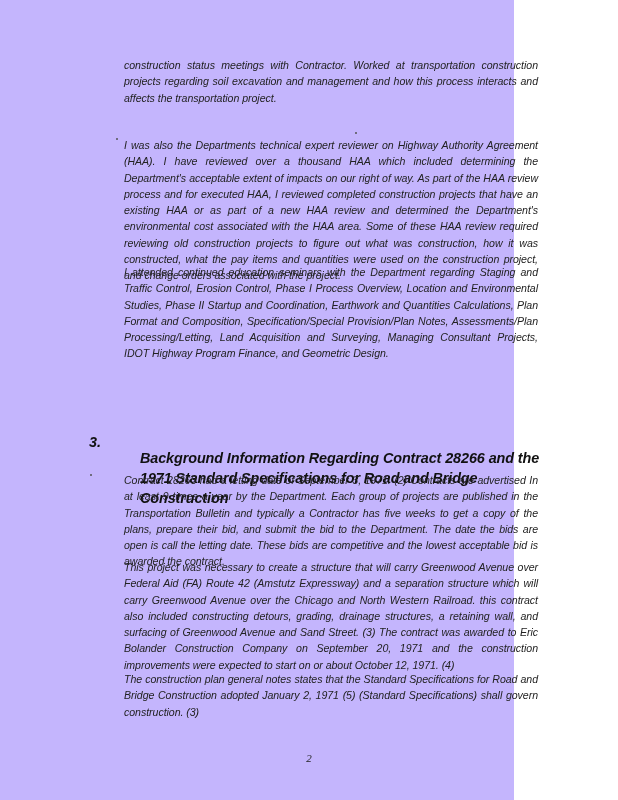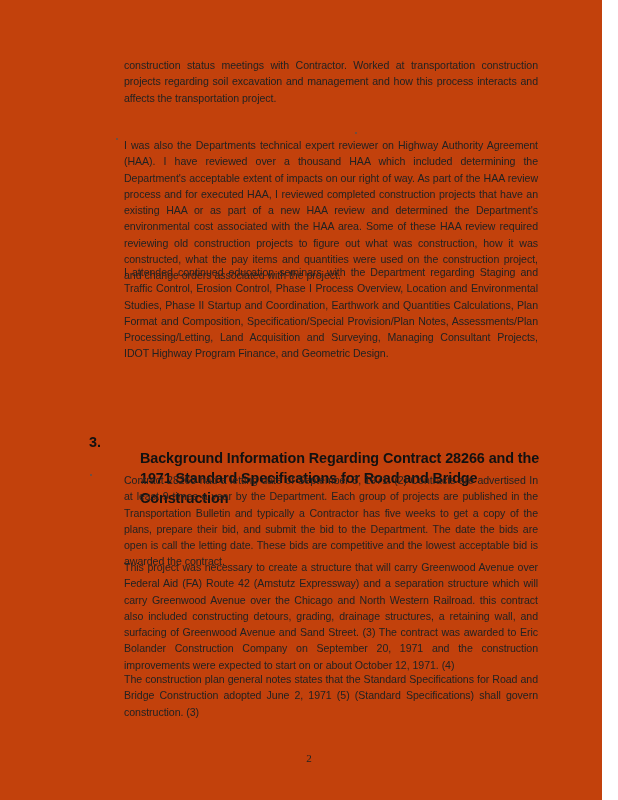--- a/index.html
+++ b/index.html
@@ -11,23 +11,24 @@
       width: 618px;
       height: 800px;
       position: relative;
       overflow: hidden;
       font-family: "Liberation Sans", sans-serif;
       color: #1a1a1a;
     }
     .page {
       position: absolute;
       left: 0; top: 0;
-      width: 602px;
+      width: 514px;
       height: 800px;
-      background: #c2410c;
+      background: #c4b5fd;
+      font-style: italic;
     }
     .para {
       position: absolute;
       left: 124px;
       width: 414px;
       font-size: 10.6px;
       line-height: 16.3px;
       text-align: justify;
       margin: 0;
       color: #222;
@@ -82,20 +83,20 @@
   <p class="para" style="top:264px;">I attended continued education seminars with the Department regarding Staging and Traffic Control, Erosion Control, Phase I Process Overview, Location and Environmental Studies, Phase II Startup and Coordination, Earthwork and Quantities Calculations, Plan Format and Composition, Specification/Special Provision/Plan Notes, Assessments/Plan Processing/Letting, Land Acquisition and Surveying, Managing Consultant Projects, IDOT Highway Program Finance, and Geometric Design.</p>
 
 
   <div class="section-num" style="top:434px;">3.</div>
   <h2 class="section-title" style="top:432px;">Background Information Regarding Contract 28266 and the 1971 Standard Specifications for Road and Bridge Construction</h2>
 
   <p class="para" style="top:472px;">Contract 28263 had a letting date of September 3, 1971. (2)  Contracts are advertised In at least 9 times a year by the Department.  Each group of projects are published in the Transportation Bulletin and typically a Contractor has five weeks to get a copy of the plans, prepare their bid, and submit the bid to the Department.  The date the bids are open is call the letting date.  These bids are competitive and the lowest acceptable bid is awarded the contract.</p>
 
   <p class="para" style="top:559px;">This project was necessary to create a structure that will carry Greenwood Avenue over Federal Aid (FA) Route 42 (Amstutz Expressway) and a separation structure which will carry Greenwood Avenue over the Chicago and North Western Railroad. this contract also included constructing detours, grading, drainage structures, a retaining wall, and surfacing of Greenwood Avenue and Sand Street. (3)  The contract was awarded to Eric Bolander Construction Company on September 20, 1971 and the construction improvements were expected to start on or about October 12, 1971. (4)</p>
 
-  <p class="para" style="top:671px;">The construction plan general notes states that the Standard Specifications for Road and Bridge Construction adopted June 2, 1971 (5) (Standard Specifications) shall govern construction. (3)</p>
+  <p class="para" style="top:671px;">The construction plan general notes states that the Standard Specifications for Road and Bridge Construction adopted January 2, 1971 (5) (Standard Specifications) shall govern construction. (3)</p>
 
   <div class="page-number">2</div>
 
   <div class="speck" style="left:116px; top:138px;"></div>
   <div class="speck" style="left:90px; top:474px;"></div>
   <div class="speck" style="left:355px; top:132px;"></div>
 </div>
 
 </body></html>

